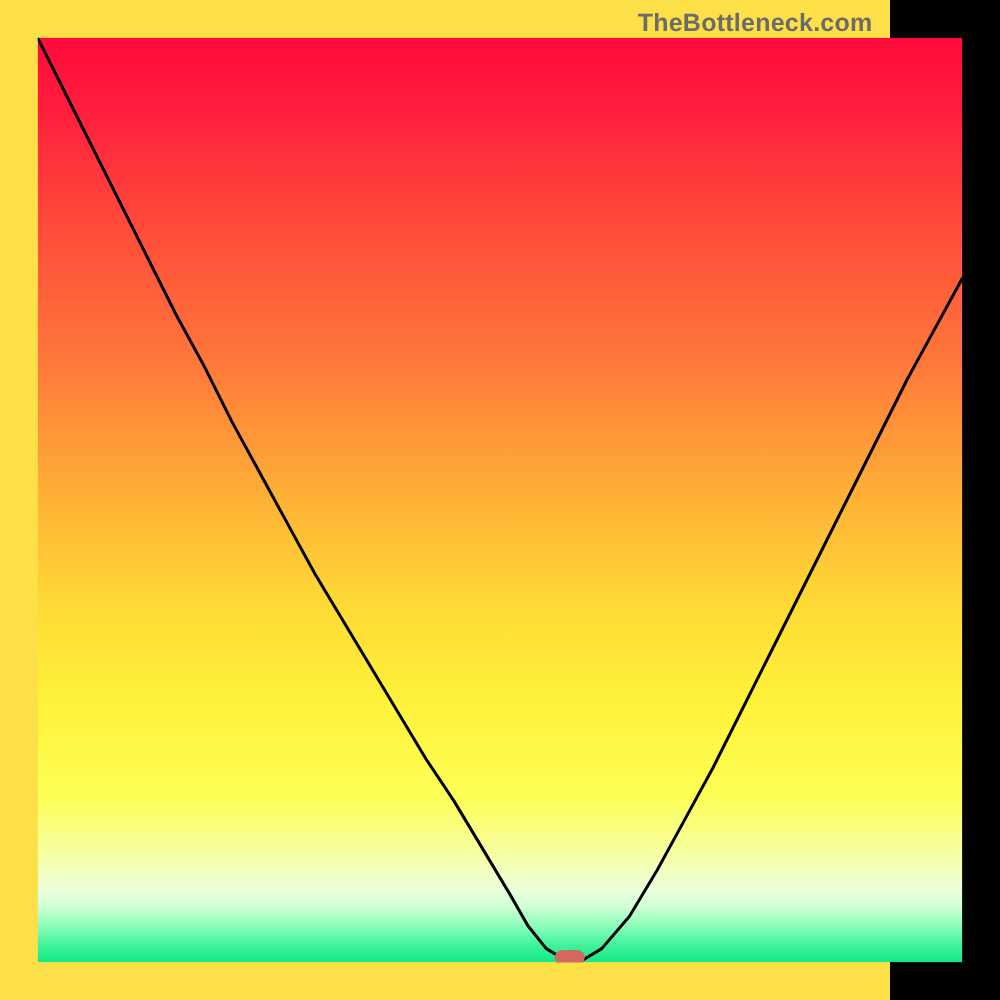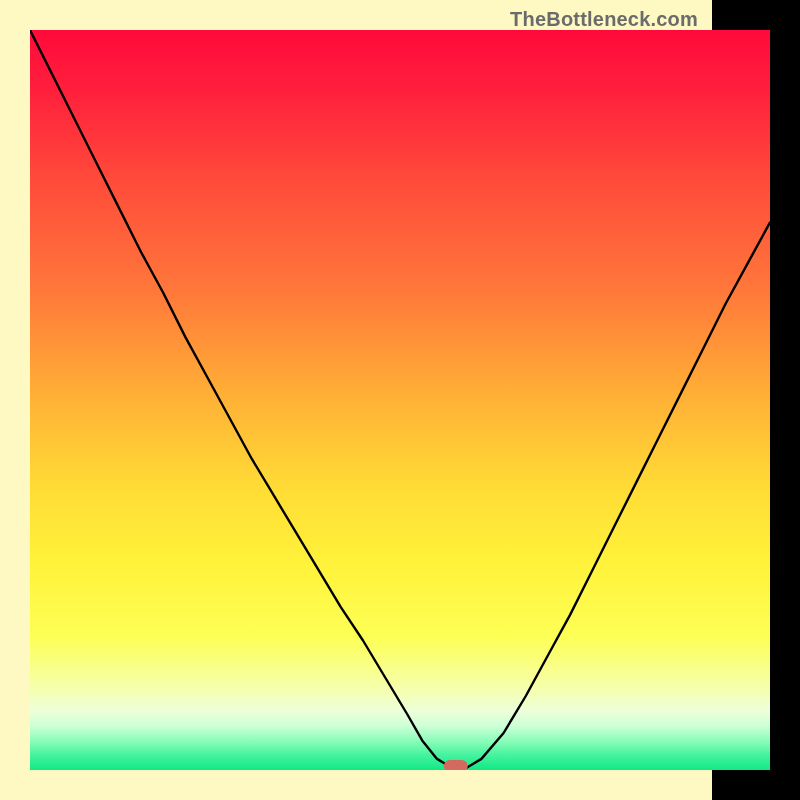--- a/index.html
+++ b/index.html
@@ -7,21 +7,21 @@
     padding: 0;
     width: 800px;
     height: 800px;
     background: #000;
     overflow: hidden;
   }
   .frame {
     position: relative;
     width: 712px;
     height: 800px;
-    background: #fef9c3;
+    background: #fde047;
   }
   .plot-area {
     position: absolute;
     left: 30px;
     top: 30px;
     width: 740px;
     height: 740px;
     overflow: hidden;
   }
   .gradient-bg {

